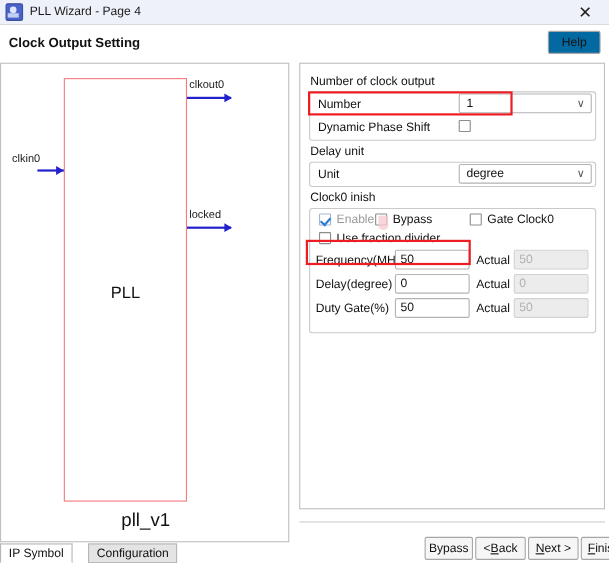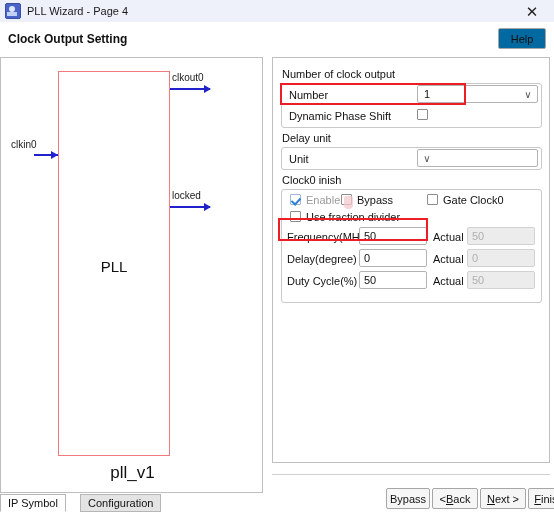--- a/index.html
+++ b/index.html
@@ -198,20 +198,21 @@
   </div>
 
   <div class="row-label" style="left:16px;top:52px;">Dynamic Phase Shift</div>
   <div class="cbox" style="left:144px;top:51px;"></div>
 
   <div class="group-caption" style="left:9px;top:74px;">Delay unit</div>
   <div class="group-box" style="left:8px;top:89px;width:261px;height:23px;"></div>
 
   <div class="row-label" style="left:16px;top:95px;">Unit</div>
   <div class="combo" style="left:144px;top:91px;width:121px;height:18px;">
+    <span class="cval">degree</span>
     <span class="chev">∨</span>
   </div>
 
   <div class="group-caption" style="left:9px;top:116px;">Clock0 inish</div>
   <div class="group-box" style="left:8px;top:131px;width:261px;height:114px;"></div>
 
   <div class="cbox checked" style="left:17px;top:136px;"></div>
   <div class="row-label disabled" style="left:33px;top:136px;">Enable</div>
   <div class="cbox" style="left:68px;top:136px;"></div>
   <div class="row-label" style="left:84px;top:136px;">Bypass</div>
@@ -224,21 +225,21 @@
   <div class="row-label" style="left:14px;top:173px;">Frequency(MHz)</div>
   <div class="tf" style="left:86px;top:169px;width:68px;height:18px;">50</div>
   <div class="row-label" style="left:160px;top:173px;">Actual</div>
   <div class="tf disabled" style="left:194px;top:169px;width:68px;height:18px;">50</div>
 
   <div class="row-label" style="left:14px;top:195px;">Delay(degree)</div>
   <div class="tf" style="left:86px;top:191px;width:68px;height:18px;">0</div>
   <div class="row-label" style="left:160px;top:195px;">Actual</div>
   <div class="tf disabled" style="left:194px;top:191px;width:68px;height:18px;">0</div>
 
-  <div class="row-label" style="left:14px;top:217px;">Duty Cycle(%)</div>
+  <div class="row-label" style="left:14px;top:217px;">Duty Gate(%)</div>
   <div class="tf" style="left:86px;top:213px;width:68px;height:18px;">50</div>
   <div class="row-label" style="left:160px;top:217px;">Actual</div>
   <div class="tf disabled" style="left:194px;top:213px;width:68px;height:18px;">50</div>
 </div>
 
 <div class="redbox" style="left:280px;top:83px;width:186px;height:22px;"></div>
 <div class="redbox" style="left:278px;top:218px;width:150px;height:23px;"></div>
 <div id="cursor-artifact"></div>
 
 <div id="separator"></div>

